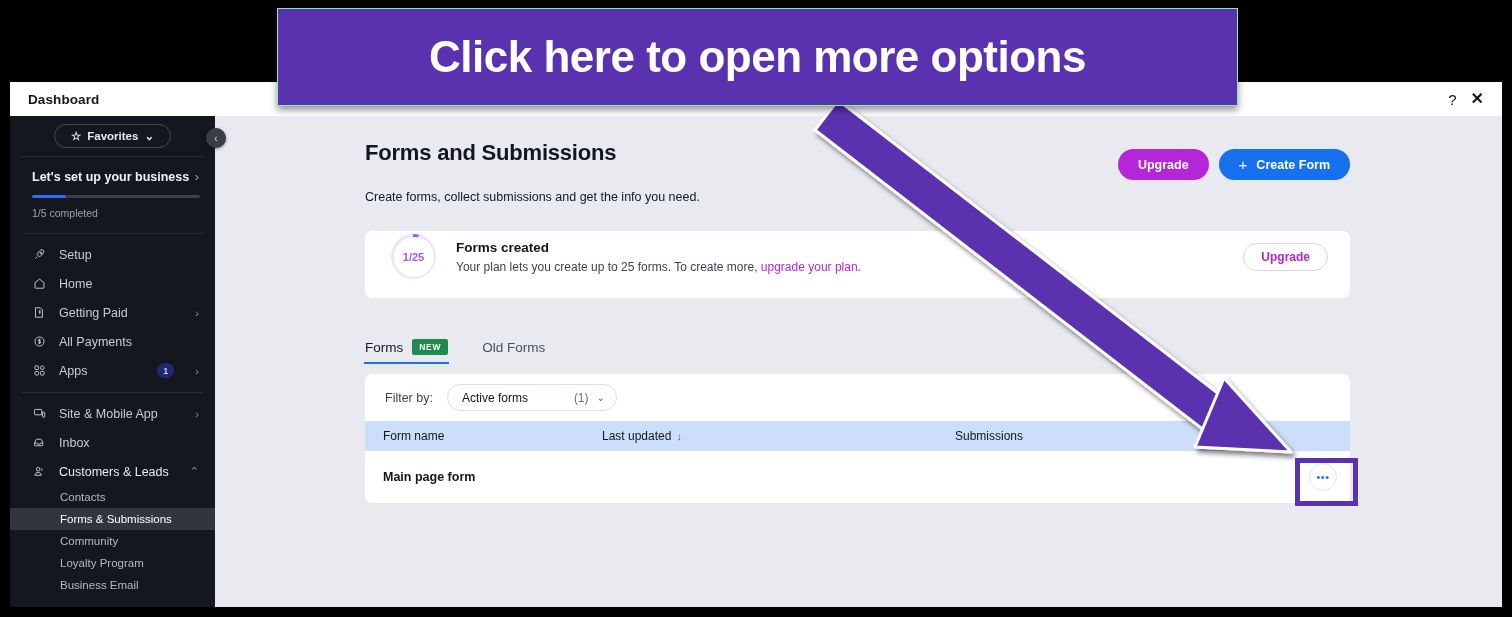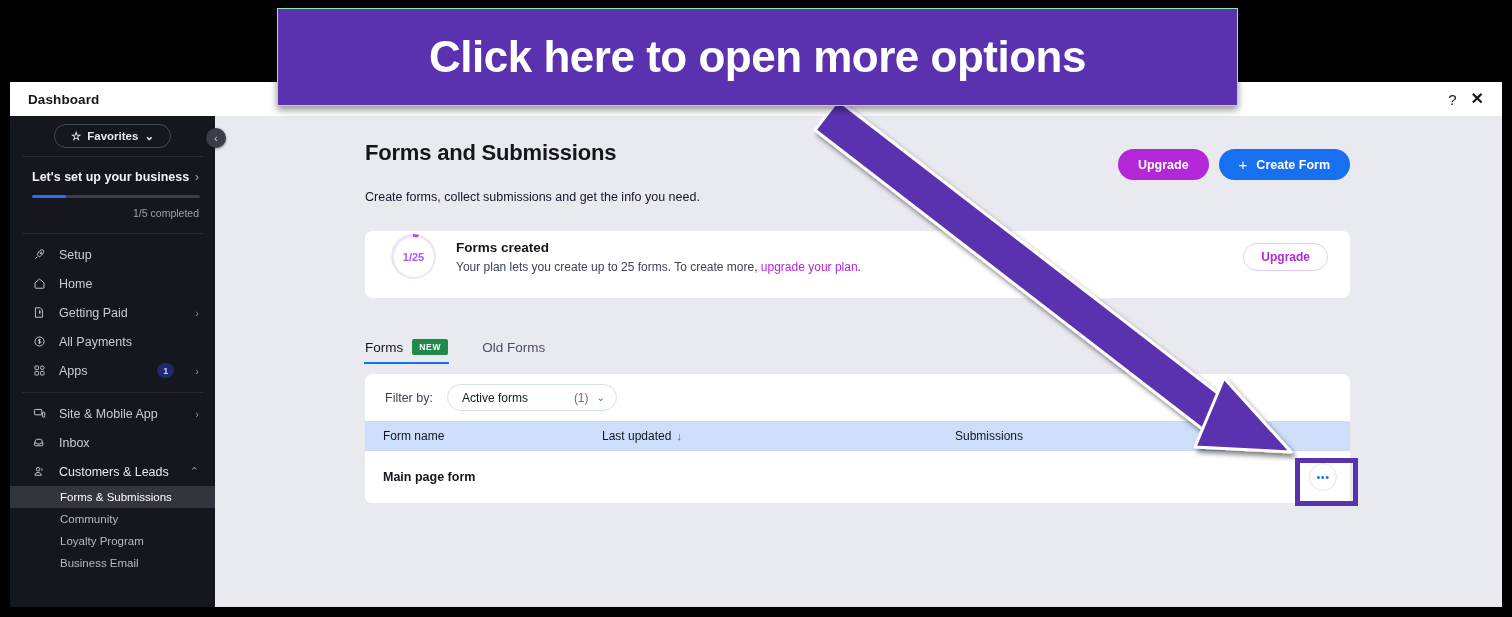--- a/index.html
+++ b/index.html
@@ -46,21 +46,21 @@
     height: 40px; display: flex; align-items: center; justify-content: center;
   }
   #fav-btn {
     border: 1px solid #464a56; border-radius: 14px;
     padding: 4px 16px; display: flex; align-items: center; gap: 6px;
     font-size: 11.5px; font-weight: 700; color: #e8eaf0; cursor: pointer;
     background: transparent;
   }
   .sb-divider { height: 1px; background: #262931; margin: 0 12px; }
 
-  #setup-block { padding: 12px 16px 14px 22px; text-align: right; }
+  #setup-block { padding: 12px 16px 14px 22px; }
   #setup-row { display: flex; align-items: center; justify-content: space-between; }
   #setup-title { font-size: 12.5px; font-weight: 700; color: #f0f2f7; }
   #setup-chev { font-size: 13px; color: #9aa0ad; }
   #progress-track {
     margin-top: 11px; height: 3px; background: #3a3e49; border-radius: 2px;
     width: 168px; overflow: hidden;
   }
   #progress-fill { height: 3px; width: 20%; background: #2a6ef5; border-radius: 2px; }
   #setup-sub { margin-top: 9px; font-size: 10.5px; color: #9aa0ad; }
 
@@ -332,20 +332,23 @@
         <div class="nav-item expanded">
           <span class="nv-ico">
             <svg width="13" height="13" viewBox="0 0 16 16" fill="none" stroke="currentColor" stroke-width="1.2">
               <circle cx="6.3" cy="5.2" r="2.2"></circle>
                 <path d="M2.3 12.6c.4-2.2 2-3.5 4-3.5s3.6 1.3 4 3.5z"></path>
               <path d="M10.4 4.1a2 2 0 010 3.3"></path>
             </svg>
           </span>
           <span class="nv-label">Customers &amp; Leads</span>
           <span class="nv-chev">⌃</span>
+        </div>
+        <div class="sub-item">
+          <span>Contacts</span>
         </div>
         <div class="sub-item active">
           <span>Forms &amp; Submissions</span>
         </div>
         <div class="sub-item">
           <span>Community</span>
         </div>
         <div class="sub-item">
           <span>Loyalty Program</span>
         </div>

